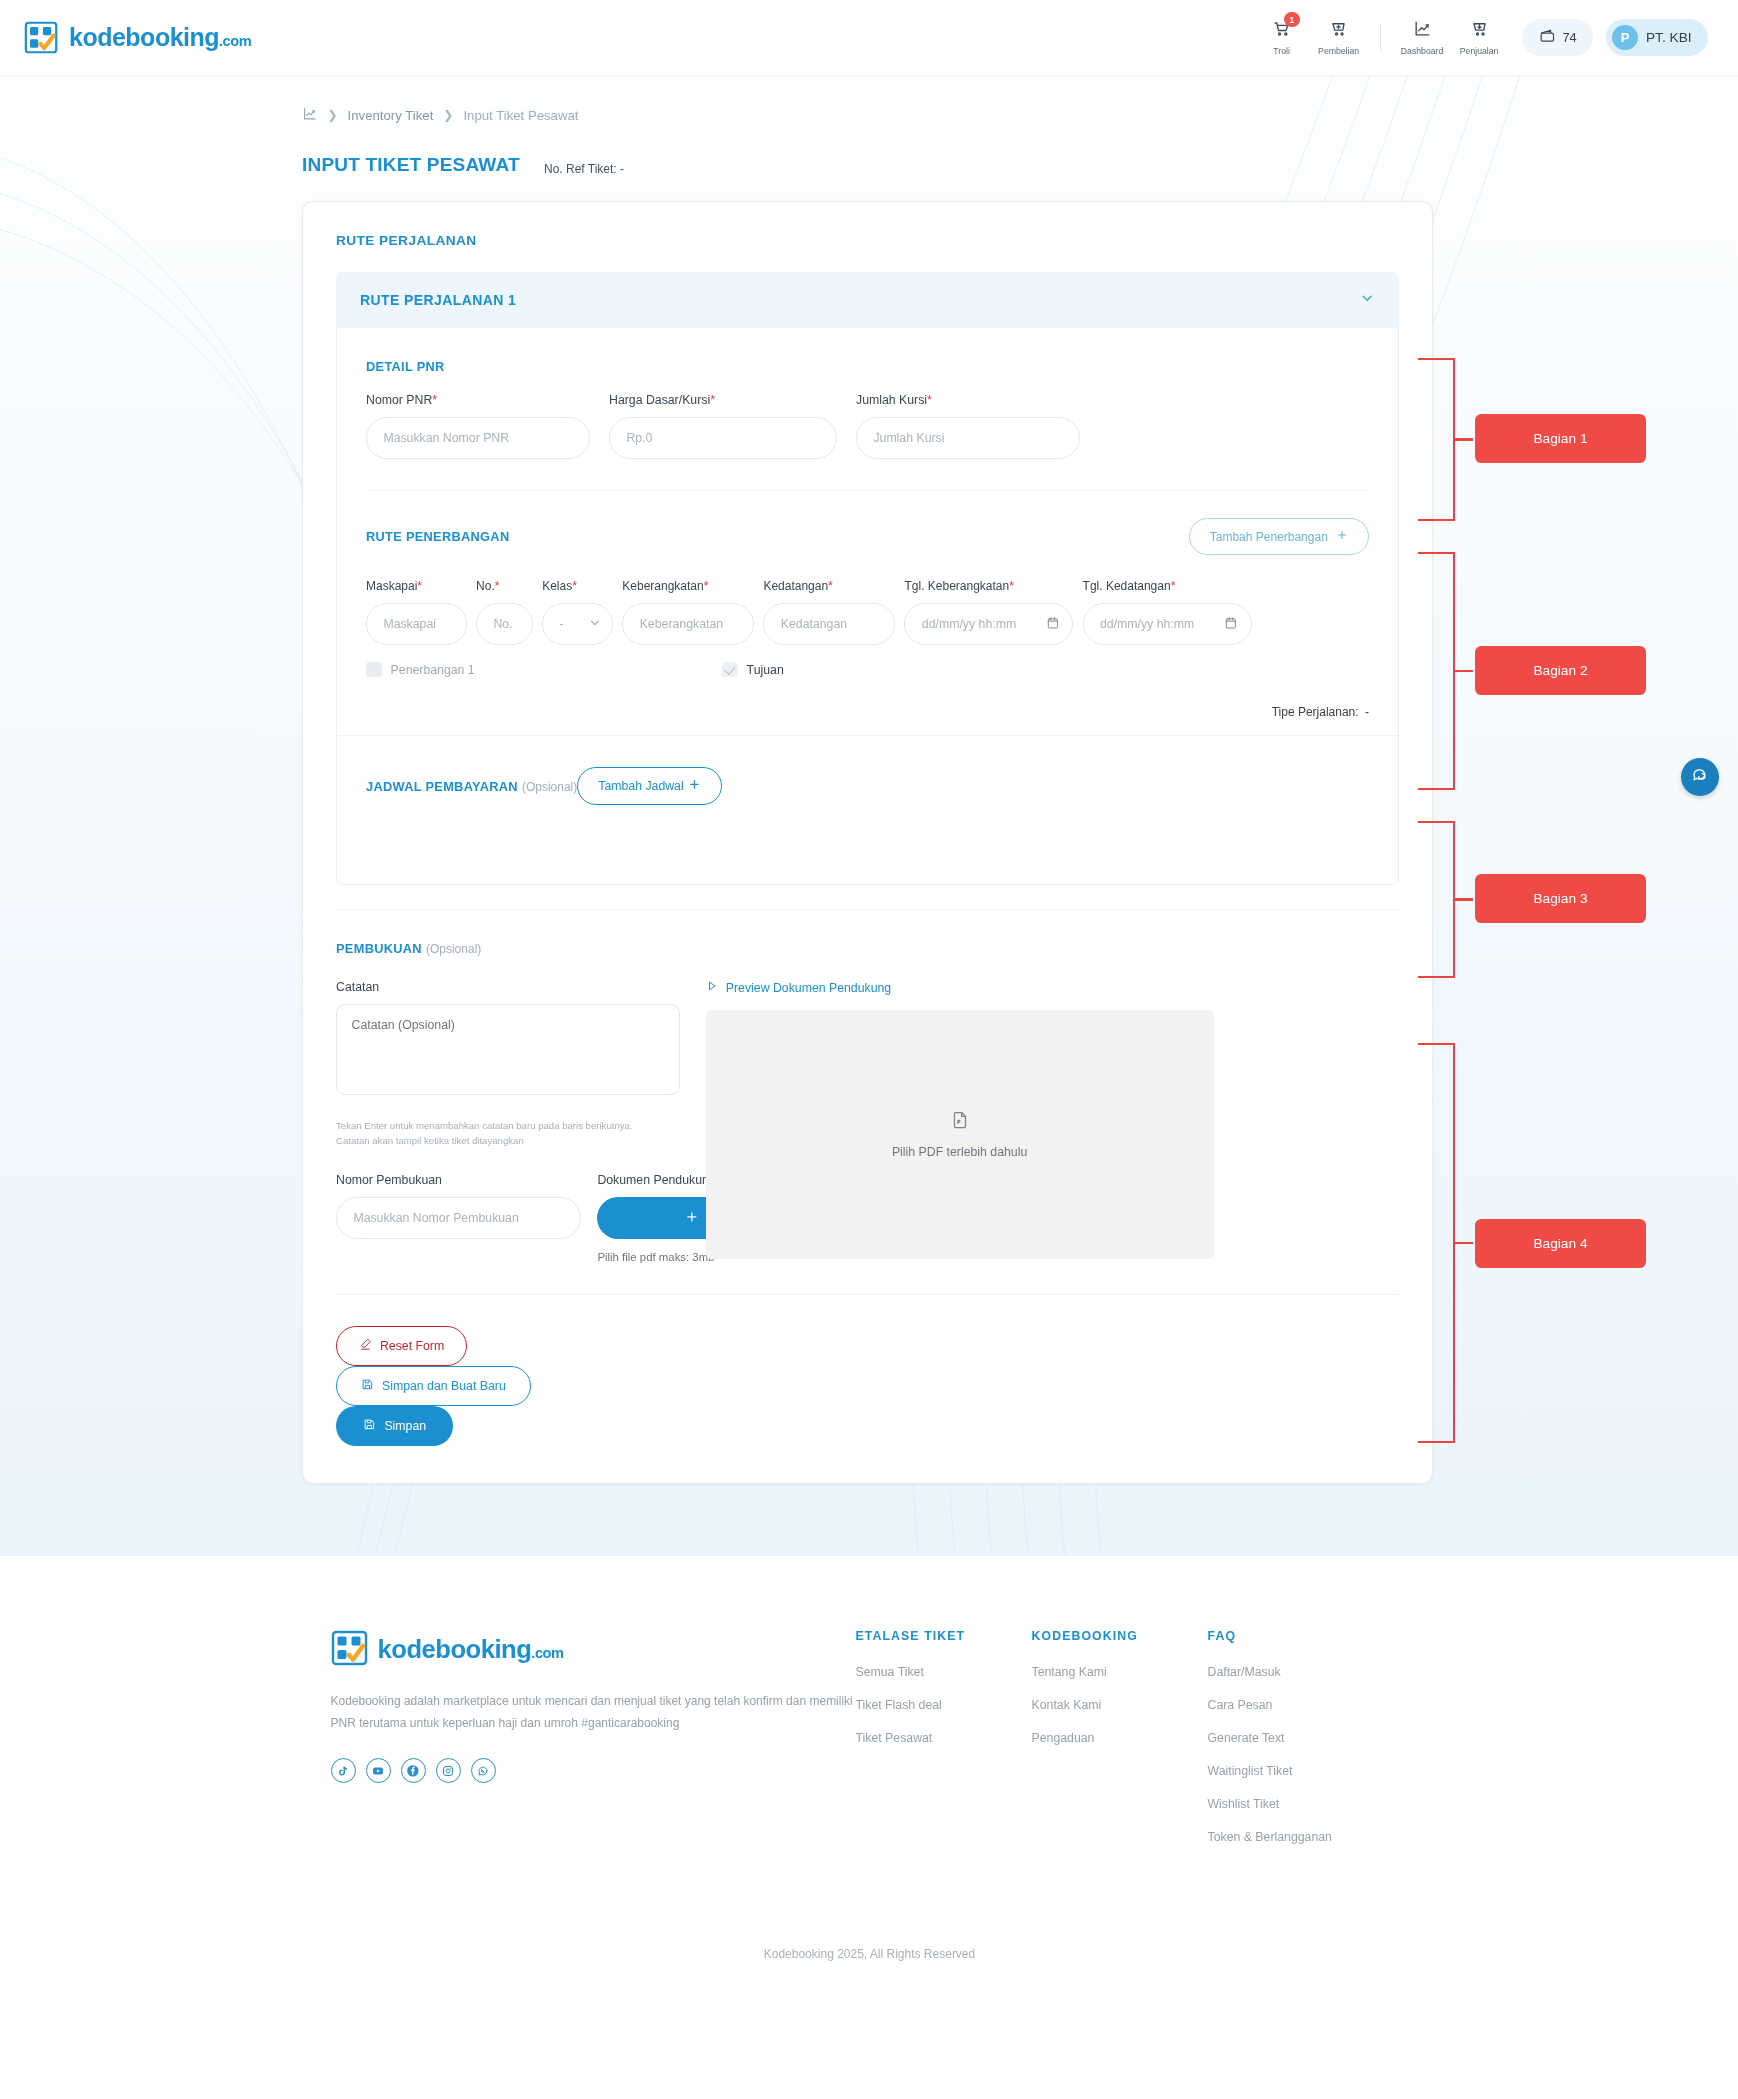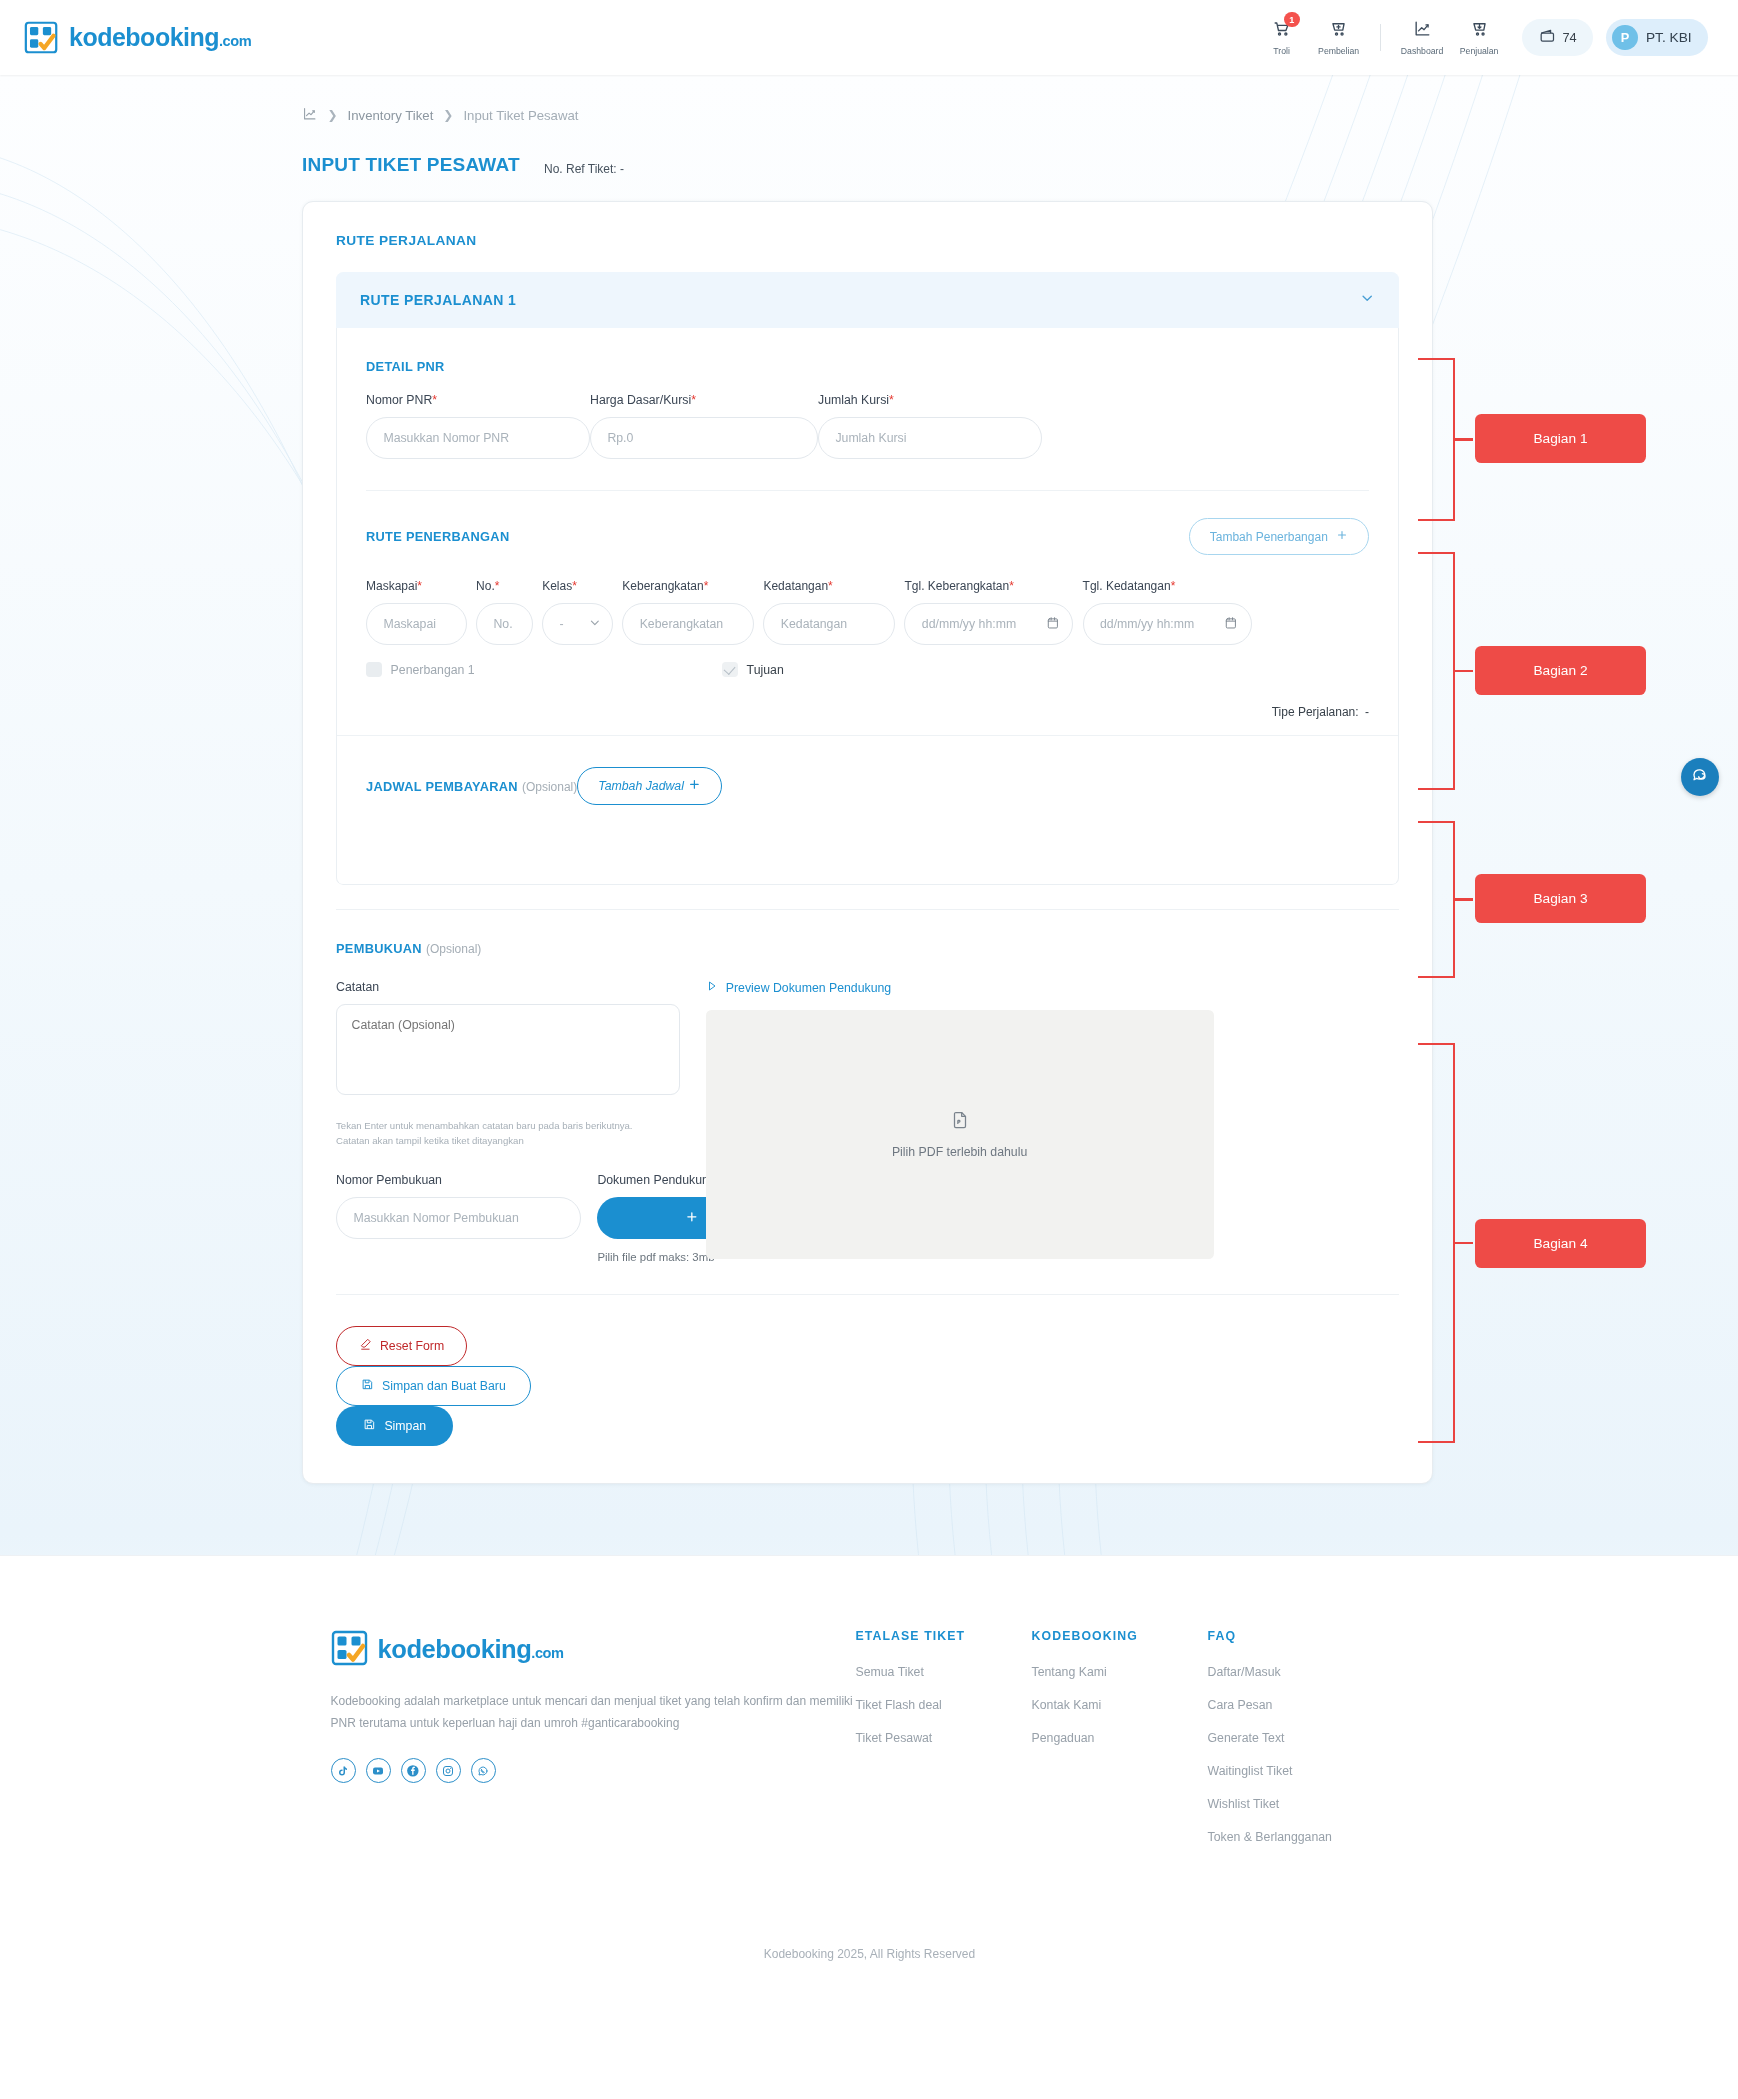--- a/index.html
+++ b/index.html
@@ -101,36 +101,36 @@
   .req { color: #e5372f; }
 
   .inp {
     border: 0.9px solid #e3e8ed; border-radius: 22px; height: 42px;
     display: flex; align-items: center; padding: 0 16.4px;
     font-size: 12.3px; color: #aab3bb; background: #fff;
   }
   .inp.sel { justify-content: space-between; padding-right: 11px; }
   .inp.date { justify-content: space-between; padding-right: 12.8px; }
 
-  .pnr-grid { display: flex; margin-top: 19px; }
+  .pnr-grid { display: flex; gap: 19px; margin-top: 19px; }
   .pnr-grid > div { }
   .w1 { width: 224px; } .w2 { width: 228px; } .w3 { width: 224px; }
 
   .hr { height: 0.9px; background: #eef2f5; margin: 31px 0 0 0; }
 
   .flight-head { display: flex; align-items: center; justify-content: space-between; margin-top: 27.4px; }
   .btn-outline-lt {
     border: 0.9px solid #a8d6ef; color: #6ab3dd; background: #fff;
     border-radius: 20px; height: 37px; padding: 0 20px;
     display: inline-flex; align-items: center; gap: 8.2px; font-size: 12px; cursor: pointer;
   }
   .btn-outline {
     border: 1.5px solid #1b8fd0; color: #1b8fd0; background: #fff;
     border-radius: 20px; height: 38px; padding: 0 20px;
-    display: inline-flex; align-items: center; gap: 4px; font-size: 12.3px; cursor: pointer; font-style: italic;
+    display: inline-flex; align-items: center; gap: 4px; font-size: 12.3px; cursor: pointer;
   }
 
   .flt-grid { display: flex; gap: 9.1px; margin-top: 24px; align-items: flex-end; }
   .fc-maskapai { width: 101px; } .fc-no { width: 57px; } .fc-kelas { width: 71px; }
   .fc-ber { width: 132px; } .fc-ked { width: 132px; } .fc-tgl { width: 169px; }
   .flt-grid .fld-label { white-space: nowrap; font-size: 12px; }
 
   .chk-row { display: flex; align-items: center; margin-top: 16.4px; }
   .chk-item { display: flex; align-items: center; gap: 9.1px; cursor: pointer; }
   .cbox { width: 15.5px; height: 15.5px; border-radius: 3.7px; background: #e9edf0; }

